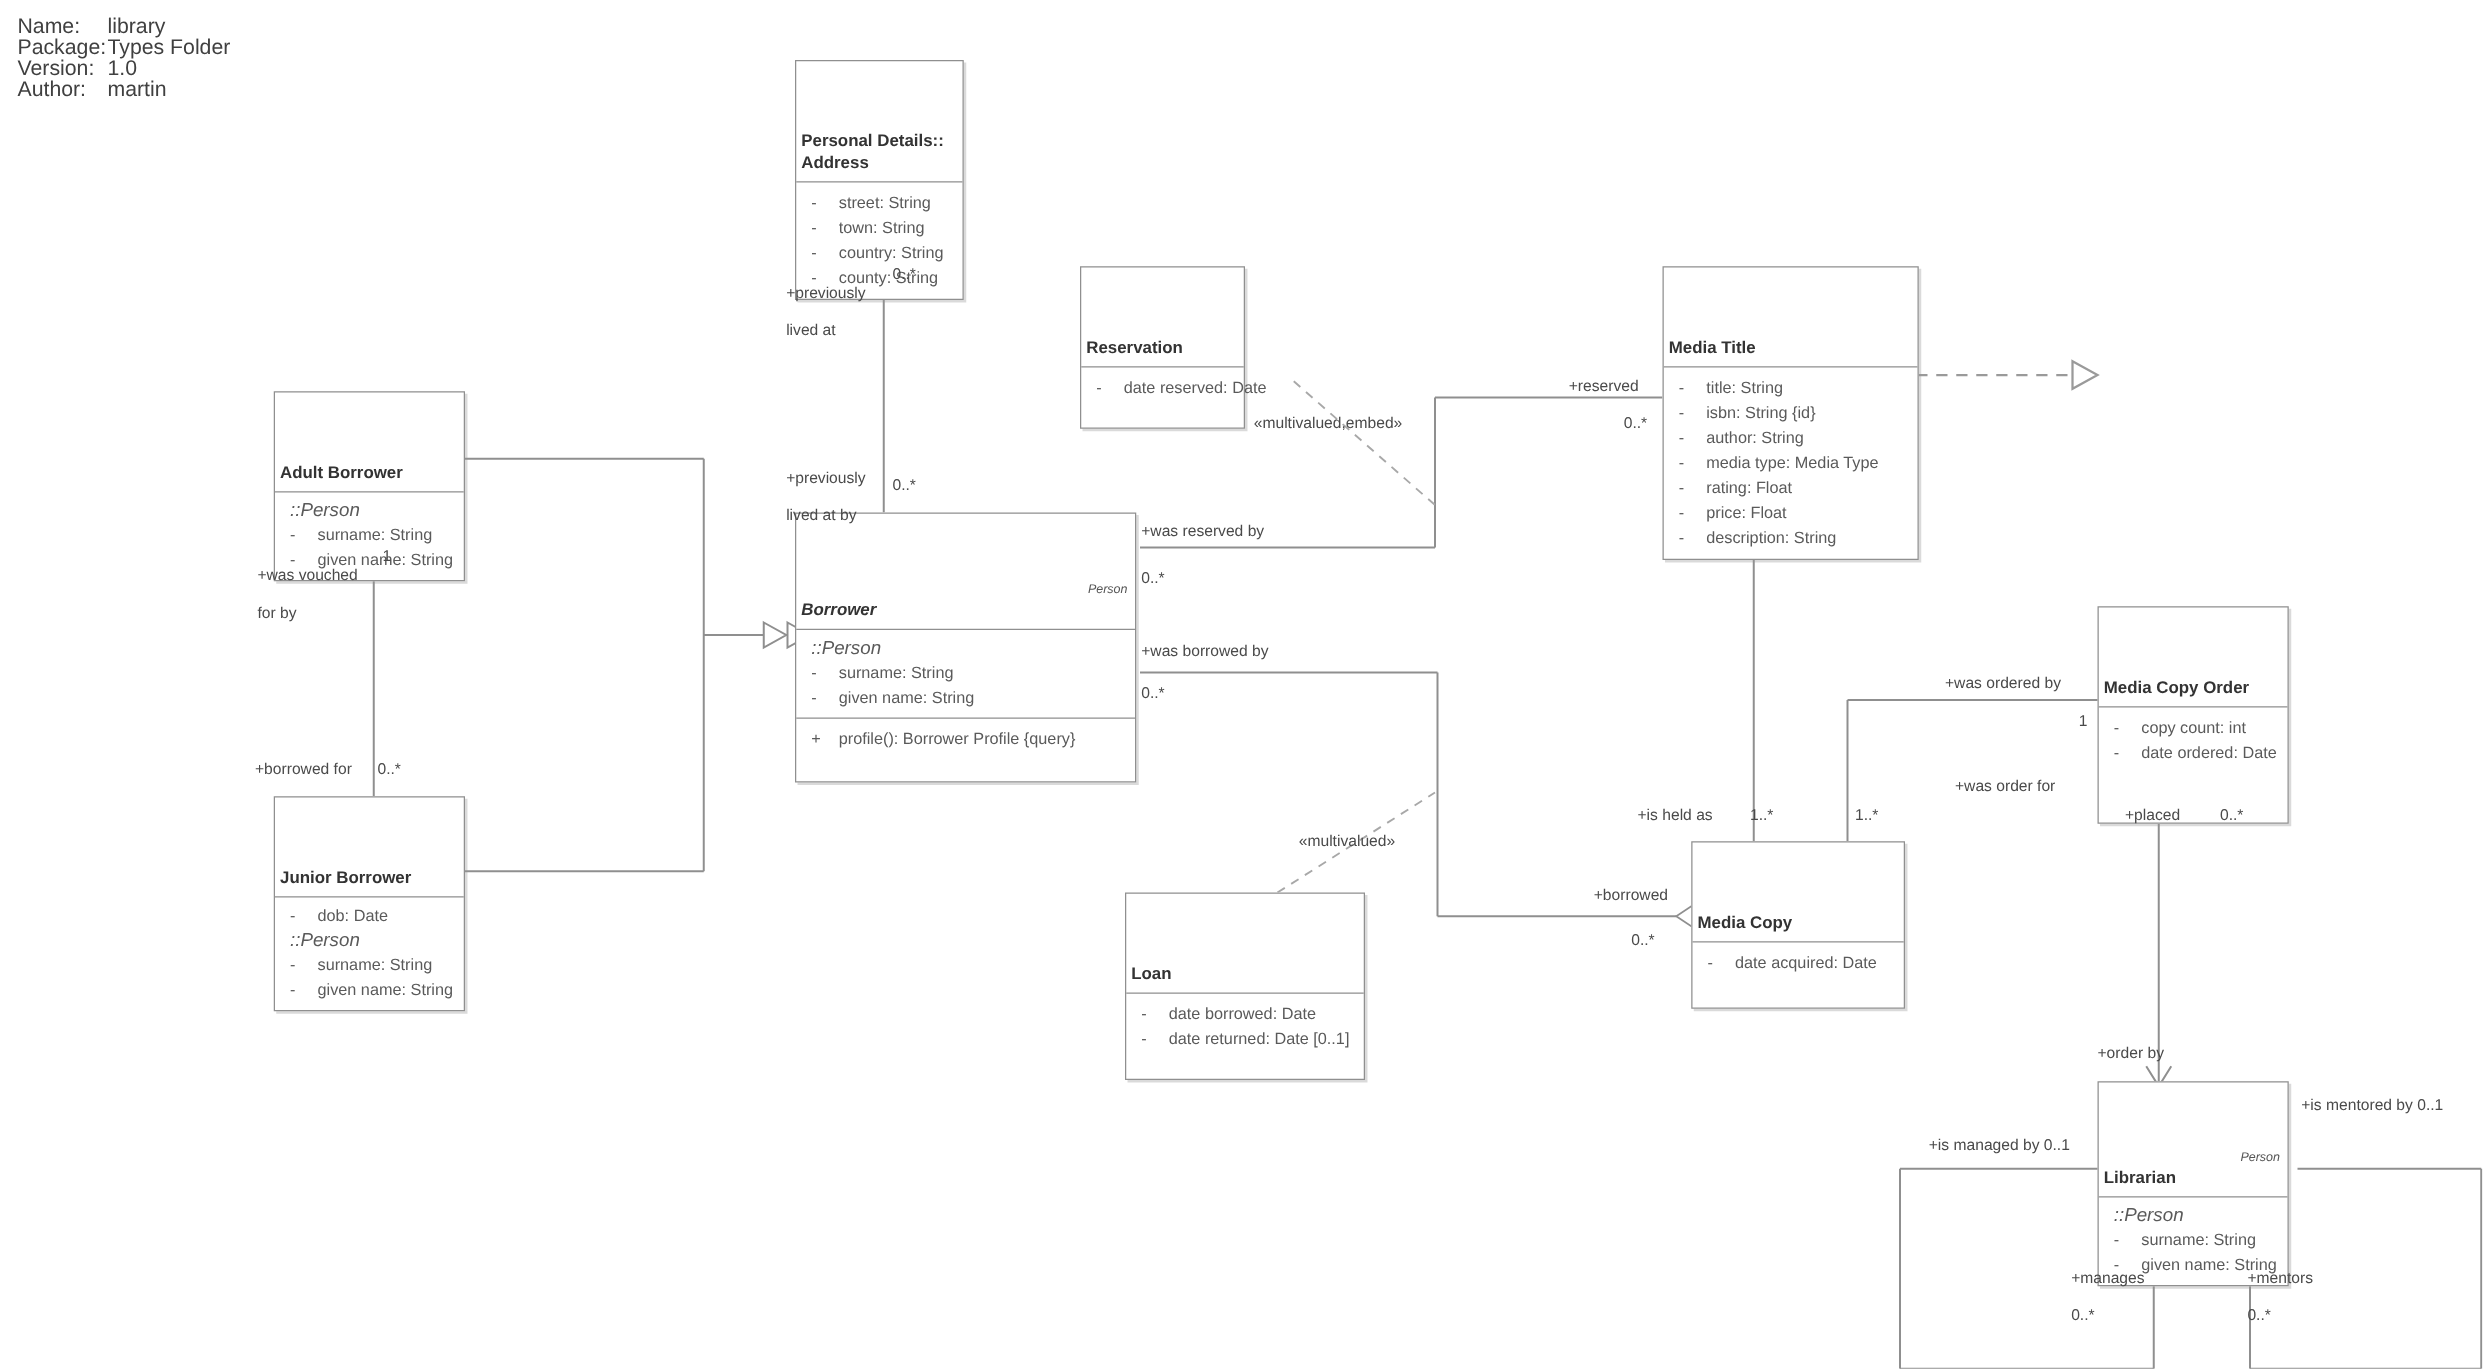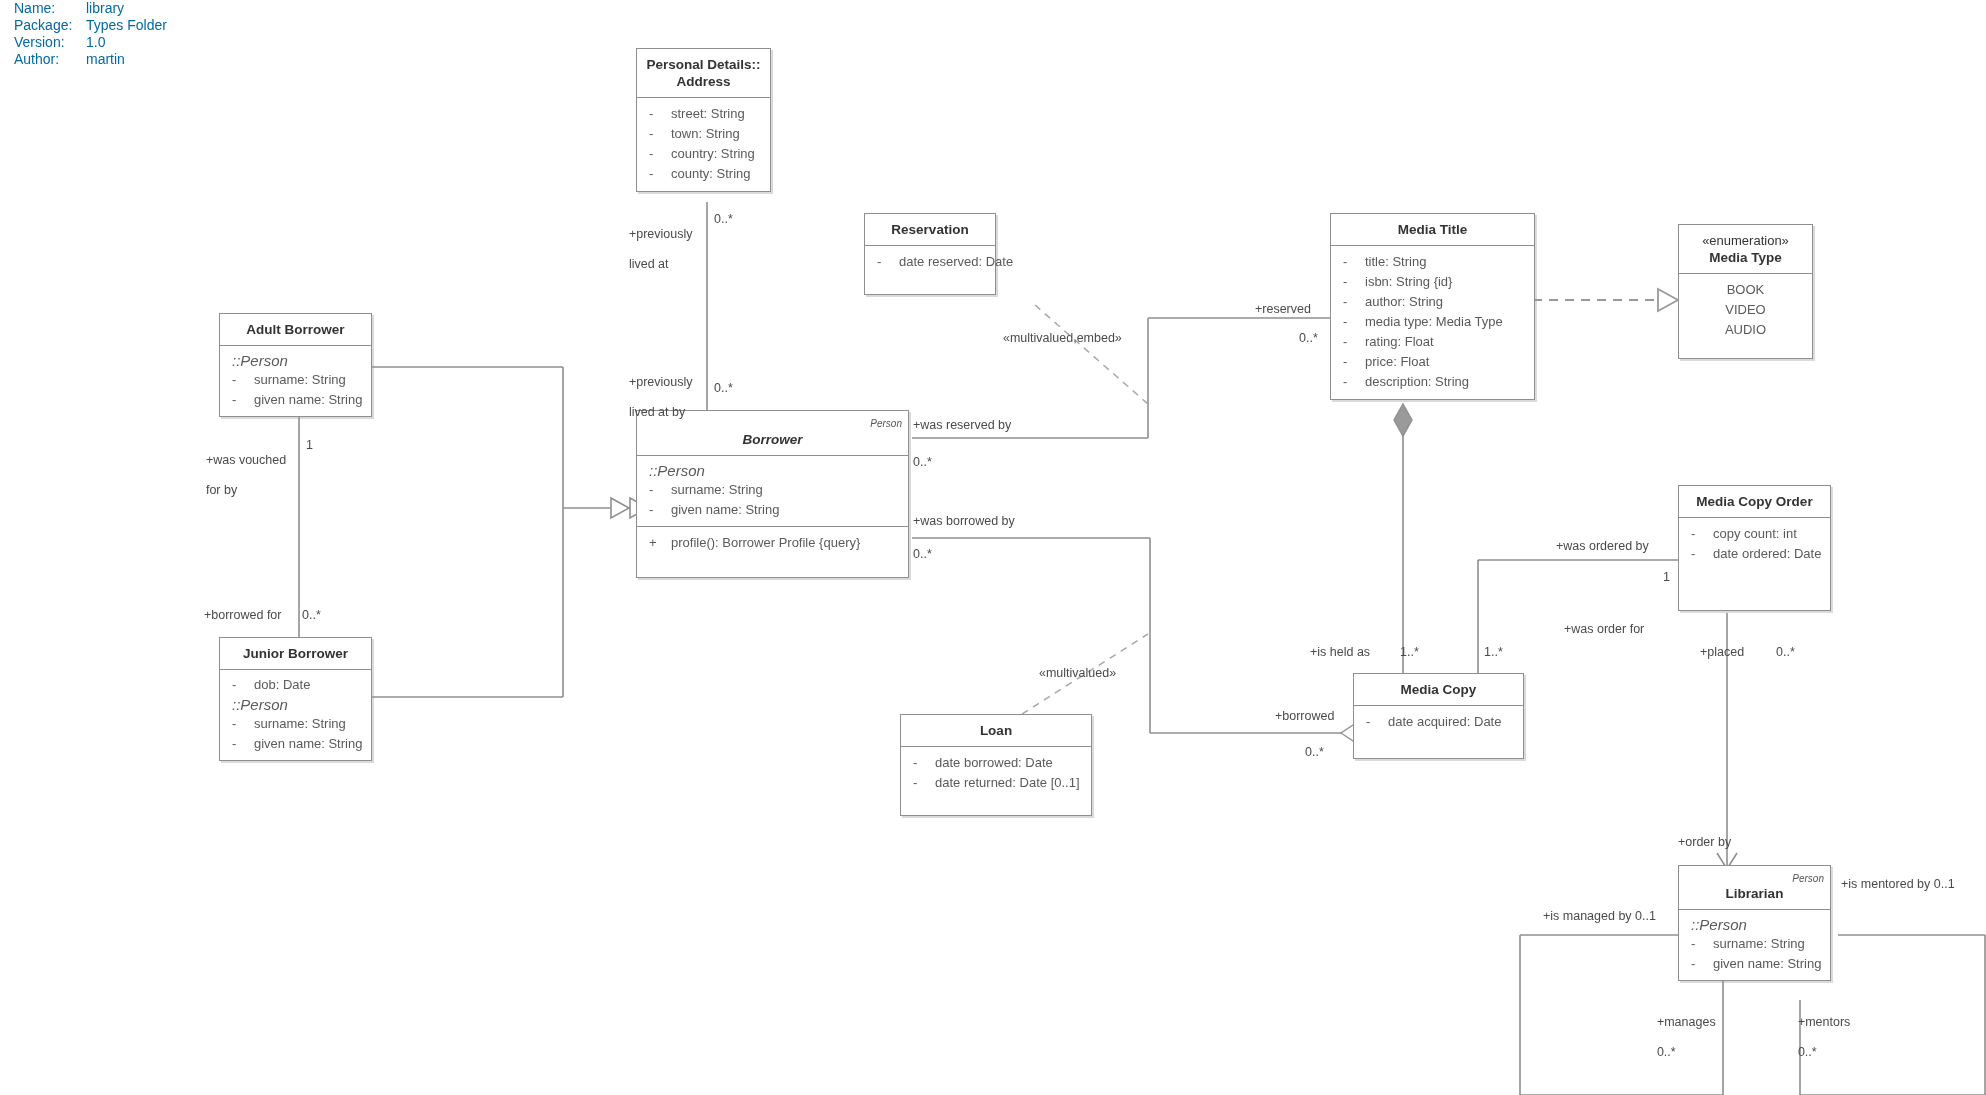--- a/index.html
+++ b/index.html
@@ -24,45 +24,46 @@
     position: absolute;
     left: 0; top: 0;
     width: 1986px;
     height: 1095px;
     pointer-events: none;
   }
   
   .meta {
     position: absolute;
     left: 14px;
-    top: 0;
-    font-size: 14px;
-    color: #0369a1;
+    top: 12px;
+    font-size: 17px;
+    color: #404040;
     line-height: 17px;
   }
   .meta-row { display: flex; }
   .meta-key { width: 72px; }
   .meta-val { }
 
   
   .cls {
     position: absolute;
     box-sizing: border-box;
     border: 1.6px solid #8f8f8f;
     background: #ffffff;
     box-shadow: 2px 2px 0 rgba(150,150,150,0.35);
   }
   .cls .hdr {
-    text-align: center;
+    text-align: left;
     font-size: 13.5px;
     font-weight: bold;
     color: #333;
     padding: 7px 4px 7px 4px;
     line-height: 17px;
     position: relative;
+    margin-top: 48px;
   }
   .cls .hdr.italic { font-style: italic; }
   .cls .stereo {
     display: block;
     font-weight: normal;
     font-size: 13px;
   }
   .cls .sep {
     border-top: 1.4px solid #8f8f8f;
     height: 0;
@@ -287,32 +288,20 @@
         <span class="vis">-</span>
         <span class="txt">price: Float</span>
       </div>
       <div class="feat">
         <span class="vis">-</span>
         <span class="txt">description: String</span>
       </div>
     </div>
   </div>
 
-  <div class="cls" style="left:1678px; top:224px; width:135px;">
-    <div class="hdr">
-      <span class="stereo">«enumeration»</span>
-      <span>Media Type</span>
-    </div>
-    <div class="sep"></div>
-    <div class="compartment" style="padding-bottom:18px;">
-      <div class="enum-lit">BOOK</div>
-      <div class="enum-lit">VIDEO</div>
-      <div class="enum-lit">AUDIO</div>
-    </div>
-  </div>
 
   <div class="cls" style="left:219px; top:313px; width:153px;">
     <div class="hdr">
       <span>Adult Borrower</span>
     </div>
     <div class="sep"></div>
     <div class="compartment tight">
       <div class="inherit-label">::Person</div>
       <div class="feat">
         <span class="vis">-</span>

